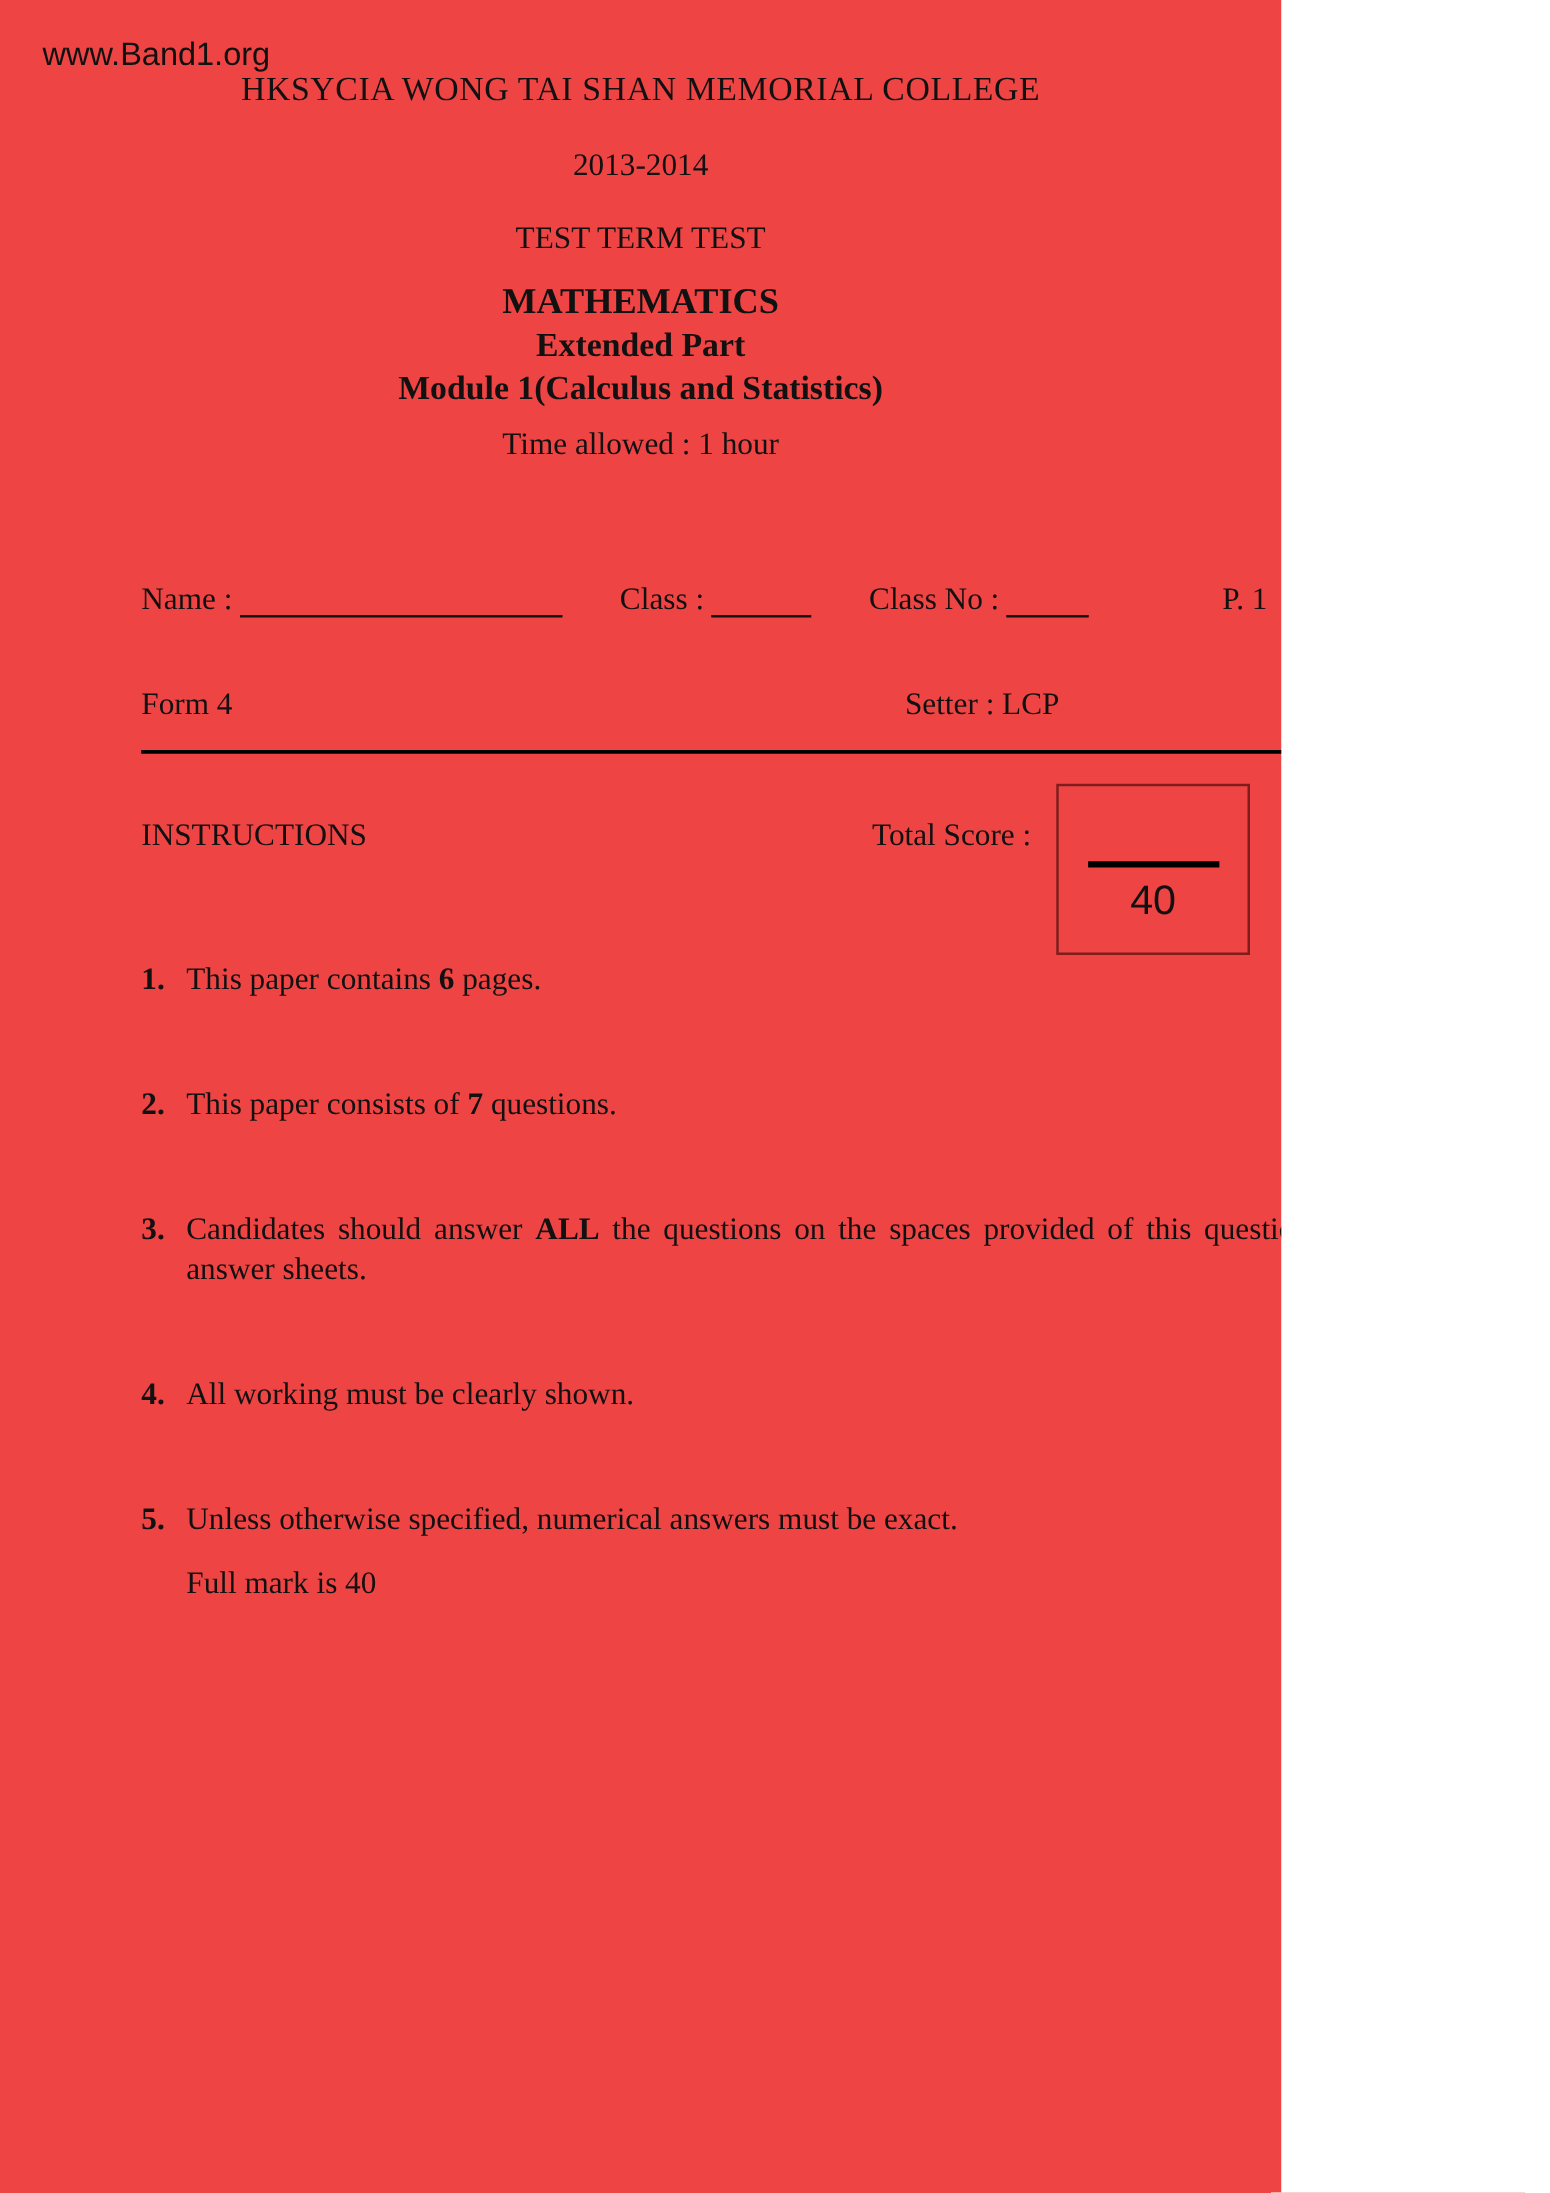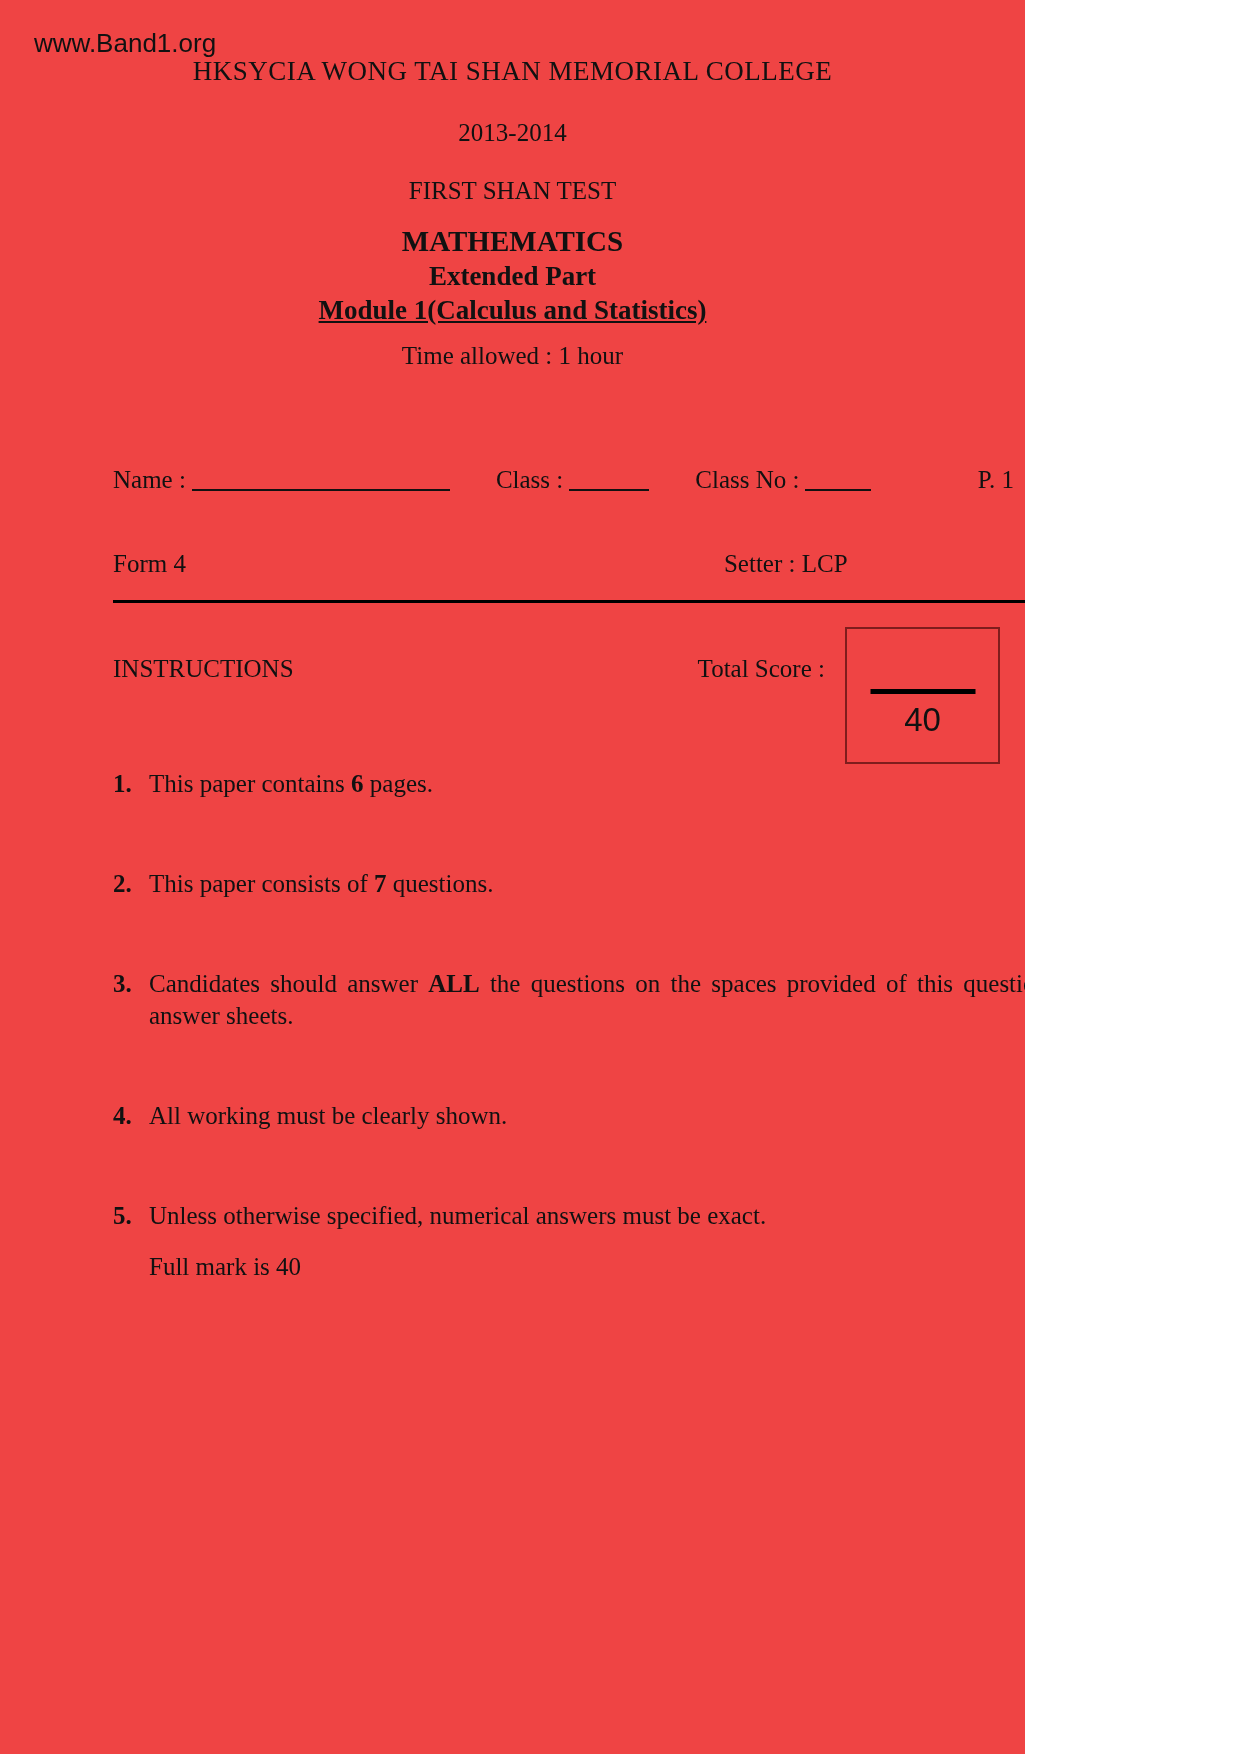--- a/index.html
+++ b/index.html
@@ -23,33 +23,33 @@
   }
   .header {
     text-align: center;
     padding-top: 56px;
   }
   .header .college { font-size: 27px; letter-spacing: 0.5px; }
   .header .year    { font-size: 25px; margin-top: 32px; }
   .header .test    { font-size: 25px; margin-top: 30px; }
   .header .subject { font-size: 29px; font-weight: bold; margin-top: 20px; }
   .header .part    { font-size: 27px; font-weight: bold; margin-top: 3px; }
-  .header .module  { font-size: 27px; font-weight: bold; margin-top: 3px; text-decoration: underline; }
+  .header .module  { font-size: 27px; font-weight: bold; margin-top: 3px; }
   .header .time    { font-size: 25px; margin-top: 16px; }
   .header .sheet   { font-size: 25px; margin-top: 38px; }
 
   .content {
     width: 935px;
     margin-left: 113px;
     font-size: 25px;
   }
   .info-row-1 {
     margin-top: 96px;
     display: flex;
-    align-items: flex-start;
+    align-items: flex-end;
   }
   .blank-line {
     display: inline-block;
     border-bottom: 2px solid #111;
     height: 1em;
     vertical-align: baseline;
     margin-left: 6px;
   }
   .name-line     { width: 258px; }
   .class-line    { width: 80px; }
@@ -123,21 +123,21 @@
 </head>
 <body>
 
 <div class="page">
 
   <div class="watermark">www.Band1.org</div>
 
   <div class="header">
     <div class="college">HKSYCIA WONG TAI SHAN MEMORIAL COLLEGE</div>
     <div class="year">2013-2014</div>
-    <div class="test">FIRST SHAN TEST</div>
+    <div class="test">TEST TERM TEST</div>
     <div class="subject">MATHEMATICS</div>
     <div class="part">Extended Part</div>
     <div class="module">Module 1(Calculus and Statistics)</div>
     <div class="time">Time allowed : 1 hour</div>
   </div>
 
   <div class="content">
 
     <div class="info-row-1">
       <span>Name :</span>

